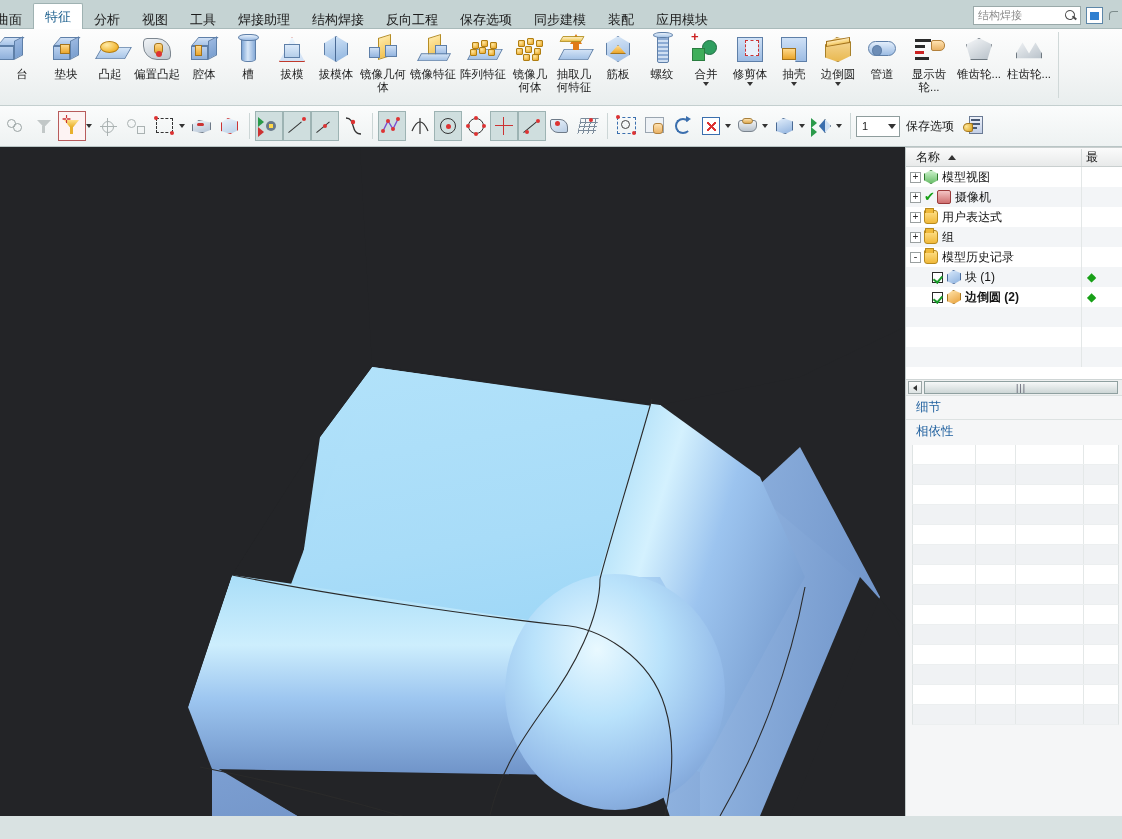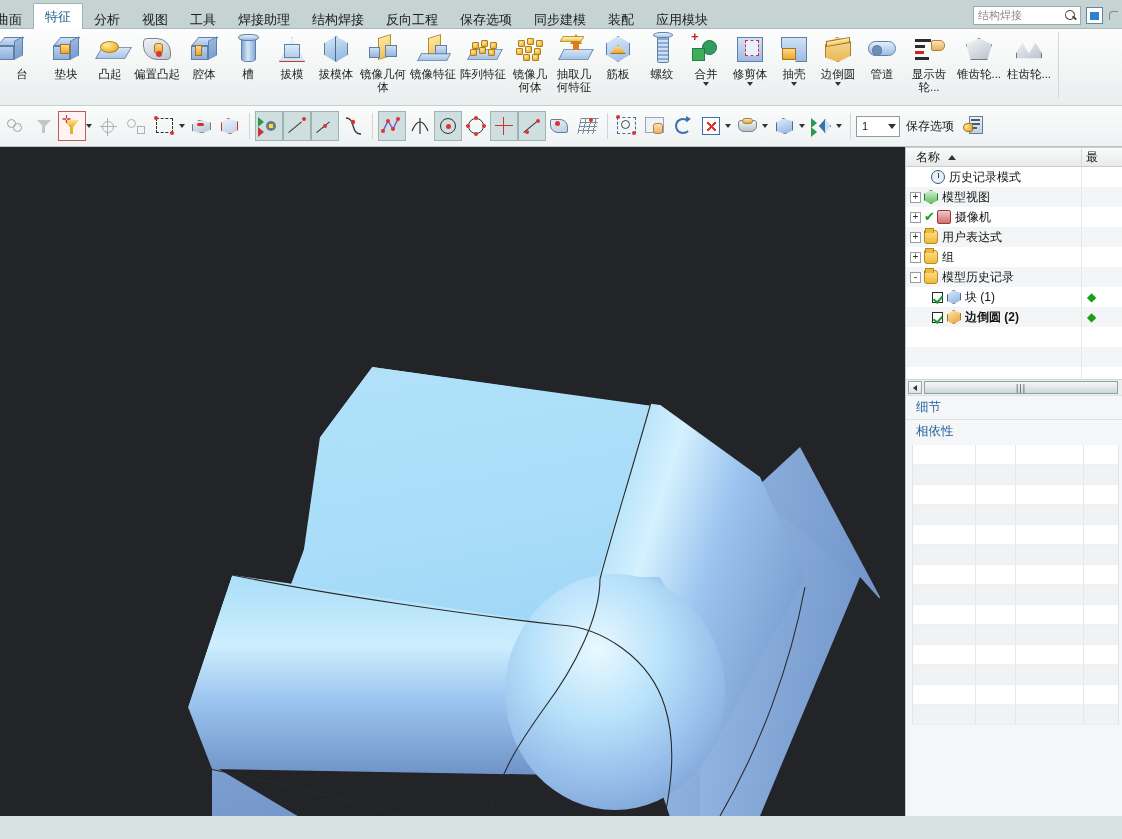--- a/index.html
+++ b/index.html
@@ -999,29 +999,20 @@
       <div class="tree-head">
         <div class="c1">
           <span>名称</span>
           <span class="sortcaret"></span>
         </div>
         <div class="c2">最</div>
       </div>
 
       <div class="tree">
 
-        <div class="trow">
-          <div class="cellA">
-            <span class="indent" style="width:14px"></span>
-            <span class="dotline"></span>
-            <span class="ti clock"></span>
-            <span>历史记录模式</span>
-          </div>
-          <div class="cellB"></div>
-        </div>
 
         <div class="trow">
           <div class="cellA">
             <span class="indent" style="width:4px"></span>
             <span class="expander">+</span>
             <span class="ti view"></span>
             <span>模型视图</span>
           </div>
           <div class="cellB"></div>
         </div>

